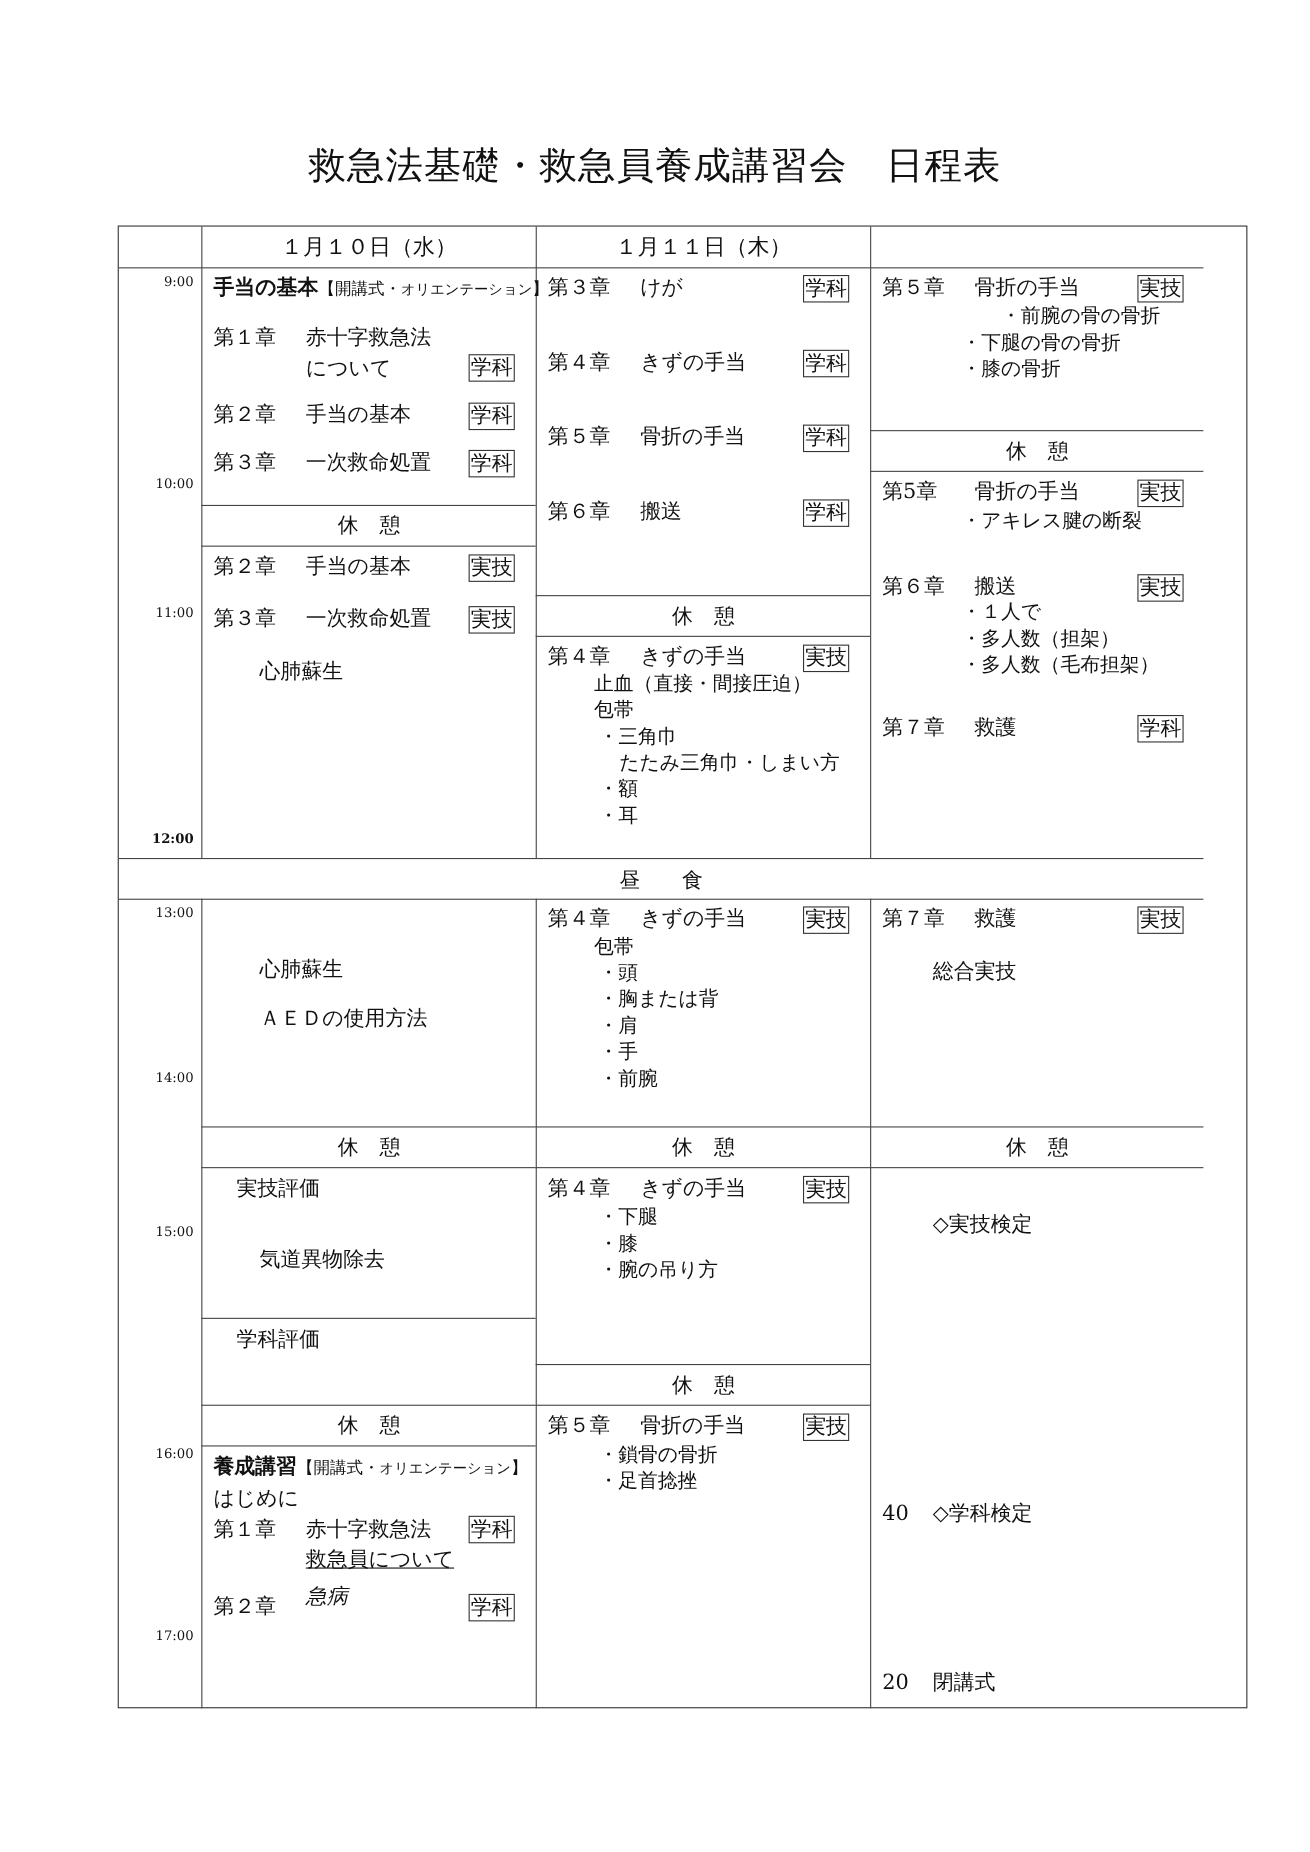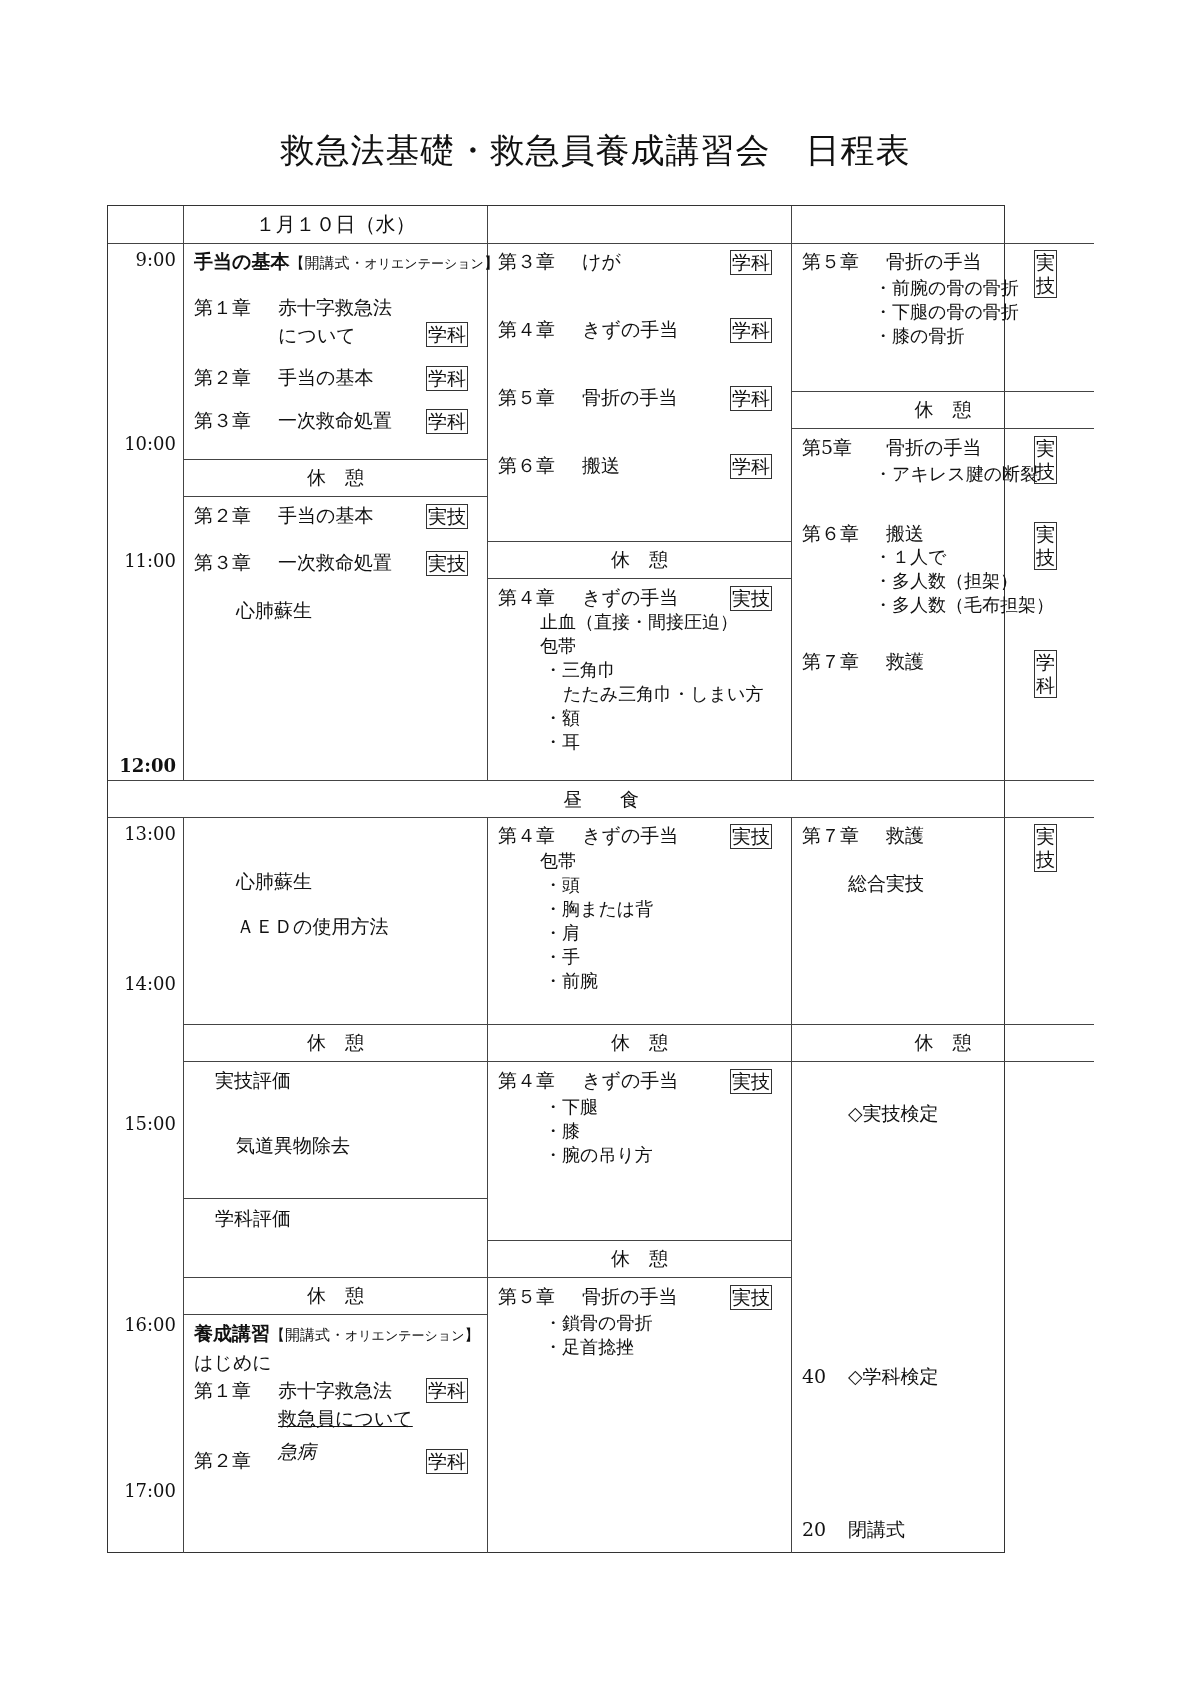--- a/index.html
+++ b/index.html
@@ -1,22 +1,22 @@
 <!DOCTYPE html>
 <html><head>
 <meta charset="utf-8">
 <style>
   html, body { margin:0; padding:0; background:#fff; }
   body { width:1191px; height:1684px; position:relative; font-family:"DejaVu Serif","Liberation Serif",serif; color:#111; overflow:hidden; }
   .title { position:absolute; top:128px; left:0; width:1191px; text-align:center; font-size:34px; letter-spacing:1px; }
-  .table { position:absolute; left:107px; top:205px; width:898px; height:1348px; border:1.5px solid #333; box-sizing:border-box; }
+  .table { position:absolute; left:107px; top:205px; width:1027px; height:1348px; border:1.5px solid #333; box-sizing:border-box; }
   .line-h { position:absolute; height:0; border-top:1.5px solid #444; }
   .line-v { position:absolute; width:0; border-left:1.5px solid #444; }
   .hdr { position:absolute; top:0; height:37px; line-height:37px; text-align:center; font-size:20px; }
-  .time { position:absolute; left:0; width:68px; text-align:right; font-size:18px; }
+  .time { position:absolute; left:0; width:68px; text-align:right; font-size:12px; }
   .t { position:absolute; font-size:19px; white-space:nowrap; line-height:24px; }
   .s { font-size:18px; line-height:24px; position:absolute; white-space:nowrap; }
   .badge { position:absolute; border:1px solid #333; font-size:19px; line-height:23px; padding:0 1px; }
   .bold { font-weight:bold; }
   .small { font-size:13px; }
   .brk { position:absolute; text-align:center; font-size:19px; }
 </style>
 </head>
 <body>
 
@@ -49,20 +49,21 @@
   <div class="line-h" style="left:379px;top:855px;width:304px;"></div>
   <div class="line-h" style="left:379px;top:1034px;width:304px;"></div>
   <div class="line-h" style="left:379px;top:1071px;width:304px;"></div>
 
   <div class="line-h" style="left:683px;top:185px;width:303px;"></div>
   <div class="line-h" style="left:683px;top:222px;width:303px;"></div>
   <div class="line-h" style="left:683px;top:818px;width:303px;"></div>
   <div class="line-h" style="left:683px;top:855px;width:303px;"></div>
 
   <div class="hdr" style="left:76px;width:303px;">１月１０日（水）</div>
+  <div class="hdr" style="left:380px;width:303px;">１月１１日（木）</div>
 
   <div class="time" style="top:43px;">9:00</div>
   <div class="time" style="top:227px;">10:00</div>
   <div class="time" style="top:344px;">11:00</div>
   <div class="time" style="top:549px;font-weight:bold;">12:00</div>
   <div class="time" style="top:617px;">13:00</div>
   <div class="time" style="top:767px;">14:00</div>
   <div class="time" style="top:907px;">15:00</div>
   <div class="time" style="top:1108px;">16:00</div>
   <div class="time" style="top:1274px;">17:00</div>
@@ -164,21 +165,21 @@
 
   <div class="t" style="left:390px;top:1078px;">第５章</div>
   <div class="t" style="left:474px;top:1078px;">骨折の手当</div>
   <div class="badge" style="left:622px;top:1079px;">実技</div>
   <div class="s" style="left:436px;top:1105px;">・鎖骨の骨折</div>
   <div class="s" style="left:436px;top:1129px;">・足首捻挫</div>
 
   <div class="t" style="left:694px;top:43px;">第５章</div>
   <div class="t" style="left:778px;top:43px;">骨折の手当</div>
   <div class="badge" style="left:926px;top:44px;">実技</div>
-  <div class="s" style="left:766px;top:70px;">・前腕の骨の骨折</div>
+  <div class="s" style="left:802px;top:70px;">・前腕の骨の骨折</div>
   <div class="s" style="left:766px;top:94px;">・下腿の骨の骨折</div>
   <div class="s" style="left:766px;top:118px;">・膝の骨折</div>
 
   <div class="brk" style="left:684px;width:302px;top:191px;">休　憩</div>
 
   <div class="t" style="left:694px;top:229px;">第5章</div>
   <div class="t" style="left:778px;top:229px;">骨折の手当</div>
   <div class="badge" style="left:926px;top:230px;">実技</div>
   <div class="s" style="left:766px;top:256px;">・アキレス腱の断裂</div>
 

